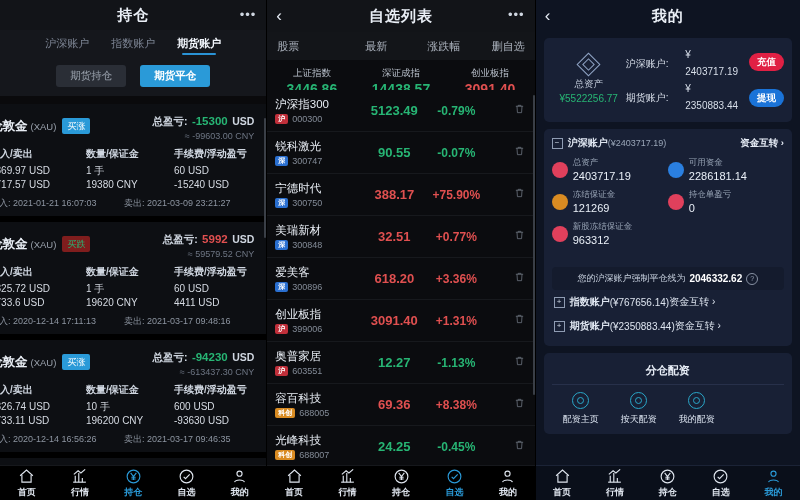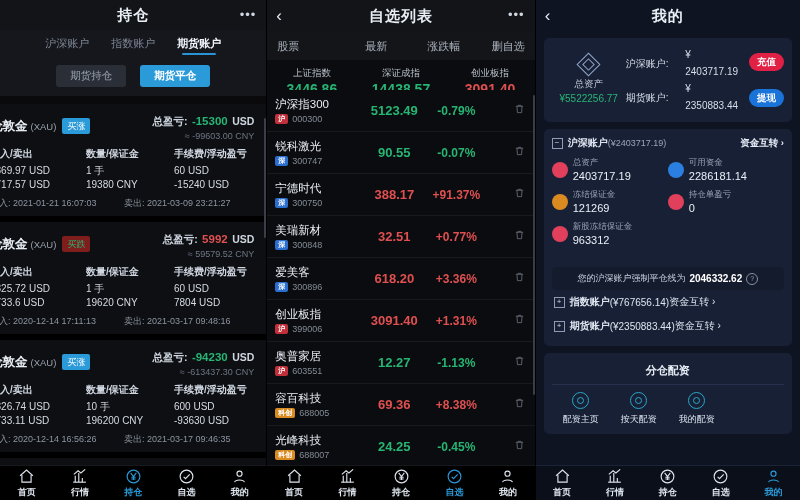--- a/index.html
+++ b/index.html
@@ -189,21 +189,21 @@
     </div>
     <div class="pc-rows">
       <div class="pc-row">
               <span>1825.72 USD</span>
               <span>1 手</span>
               <span>60 USD</span>
             </div>
       <div class="pc-row">
               <span>1733.6 USD</span>
               <span>19620 CNY</span>
-              <span>7804 USD</span>
+              <span>4411 USD</span>
             </div>
     </div>
     <div class="pc-time">
       <span>买入: 2020-12-14 17:11:13</span>
       <span>卖出: 2021-03-17 09:48:16</span>
     </div>
   </div>
         <div class="poscard">
     <div class="pc-top">
       <span class="pc-name">伦敦金</span>
@@ -363,21 +363,21 @@
   </div>
         <div class="stk">
     <div class="nmwrap">
       <div class="nm">宁德时代</div>
       <div class="sub">
         <span class="badge b-sz">深</span>
         <span class="code">300750</span>
       </div>
     </div>
     <div class="price up">388.17</div>
-    <div class="chg up">+91.37%</div>
+    <div class="chg up">+75.90%</div>
     <div class="del"><svg width="11" height="12" viewBox="0 0 24 24" fill="none" stroke="currentColor" stroke-width="1.8">
               <path d="M4 6h16M9 6V4h6v2M6.5 6l1 14h9l1-14"></path>
             </svg></div>
   </div>
         <div class="stk">
     <div class="nmwrap">
       <div class="nm">美瑞新材</div>
       <div class="sub">
         <span class="badge b-sz">深</span>
         <span class="code">300848</span>

